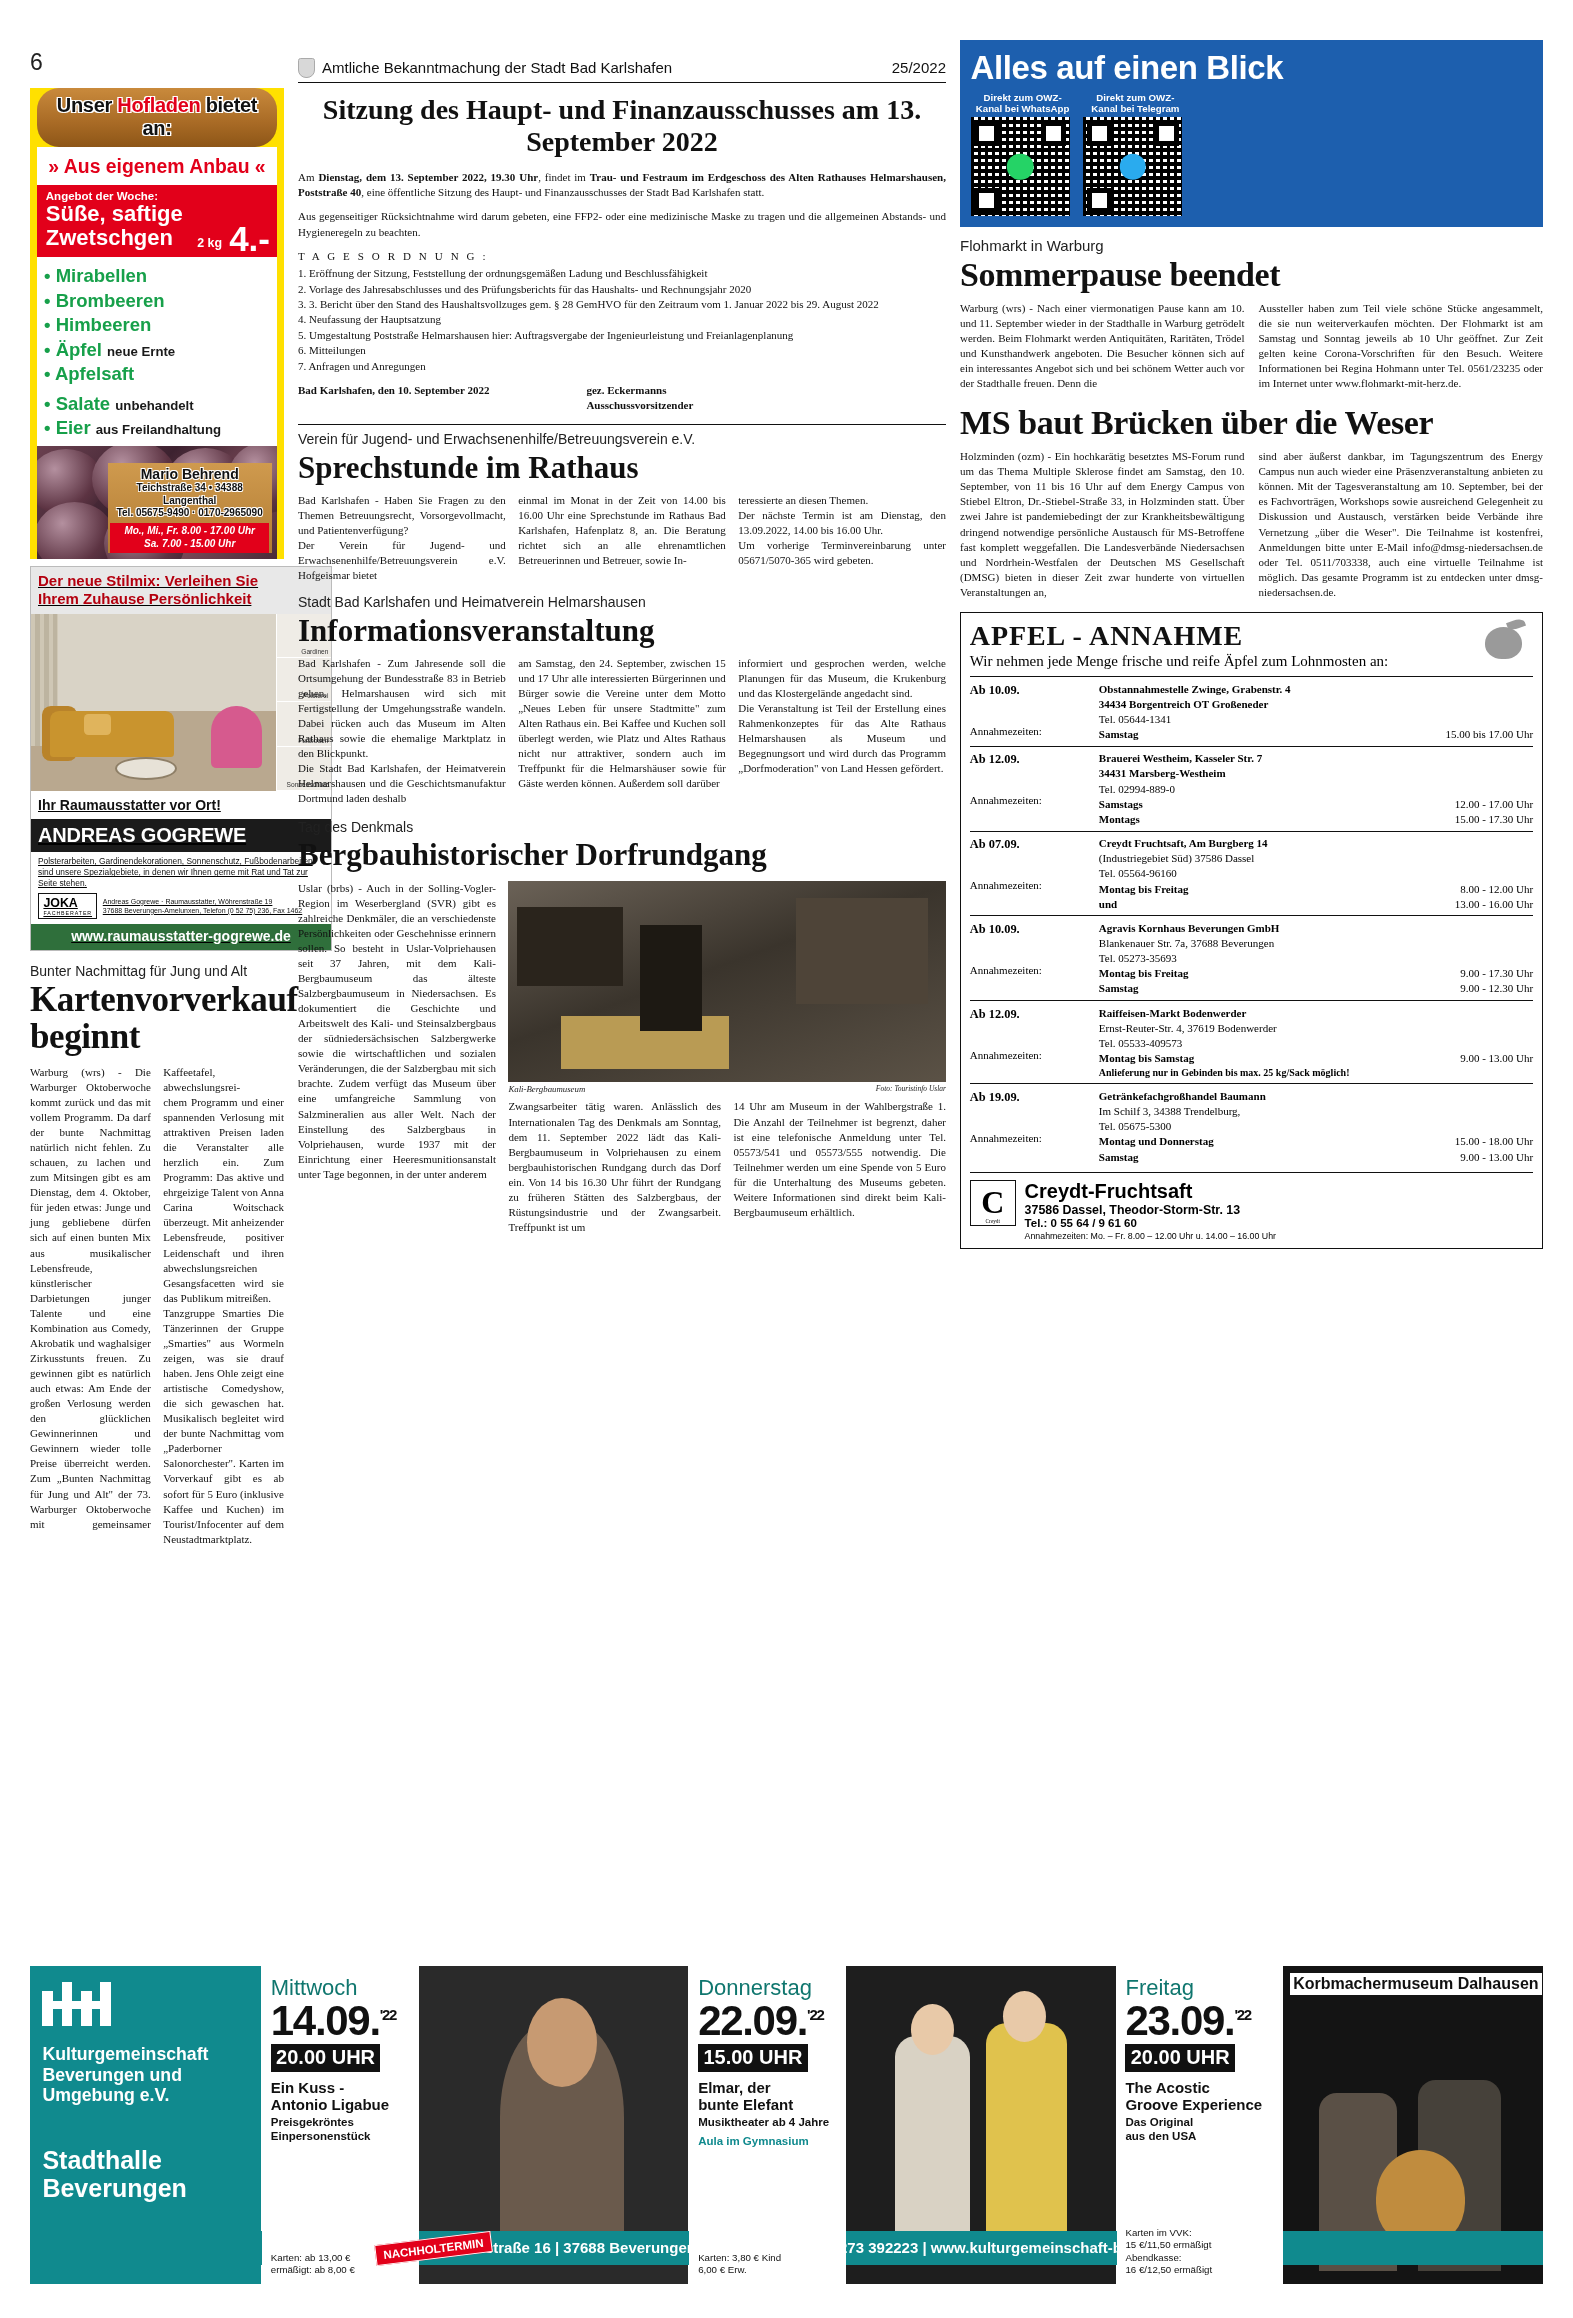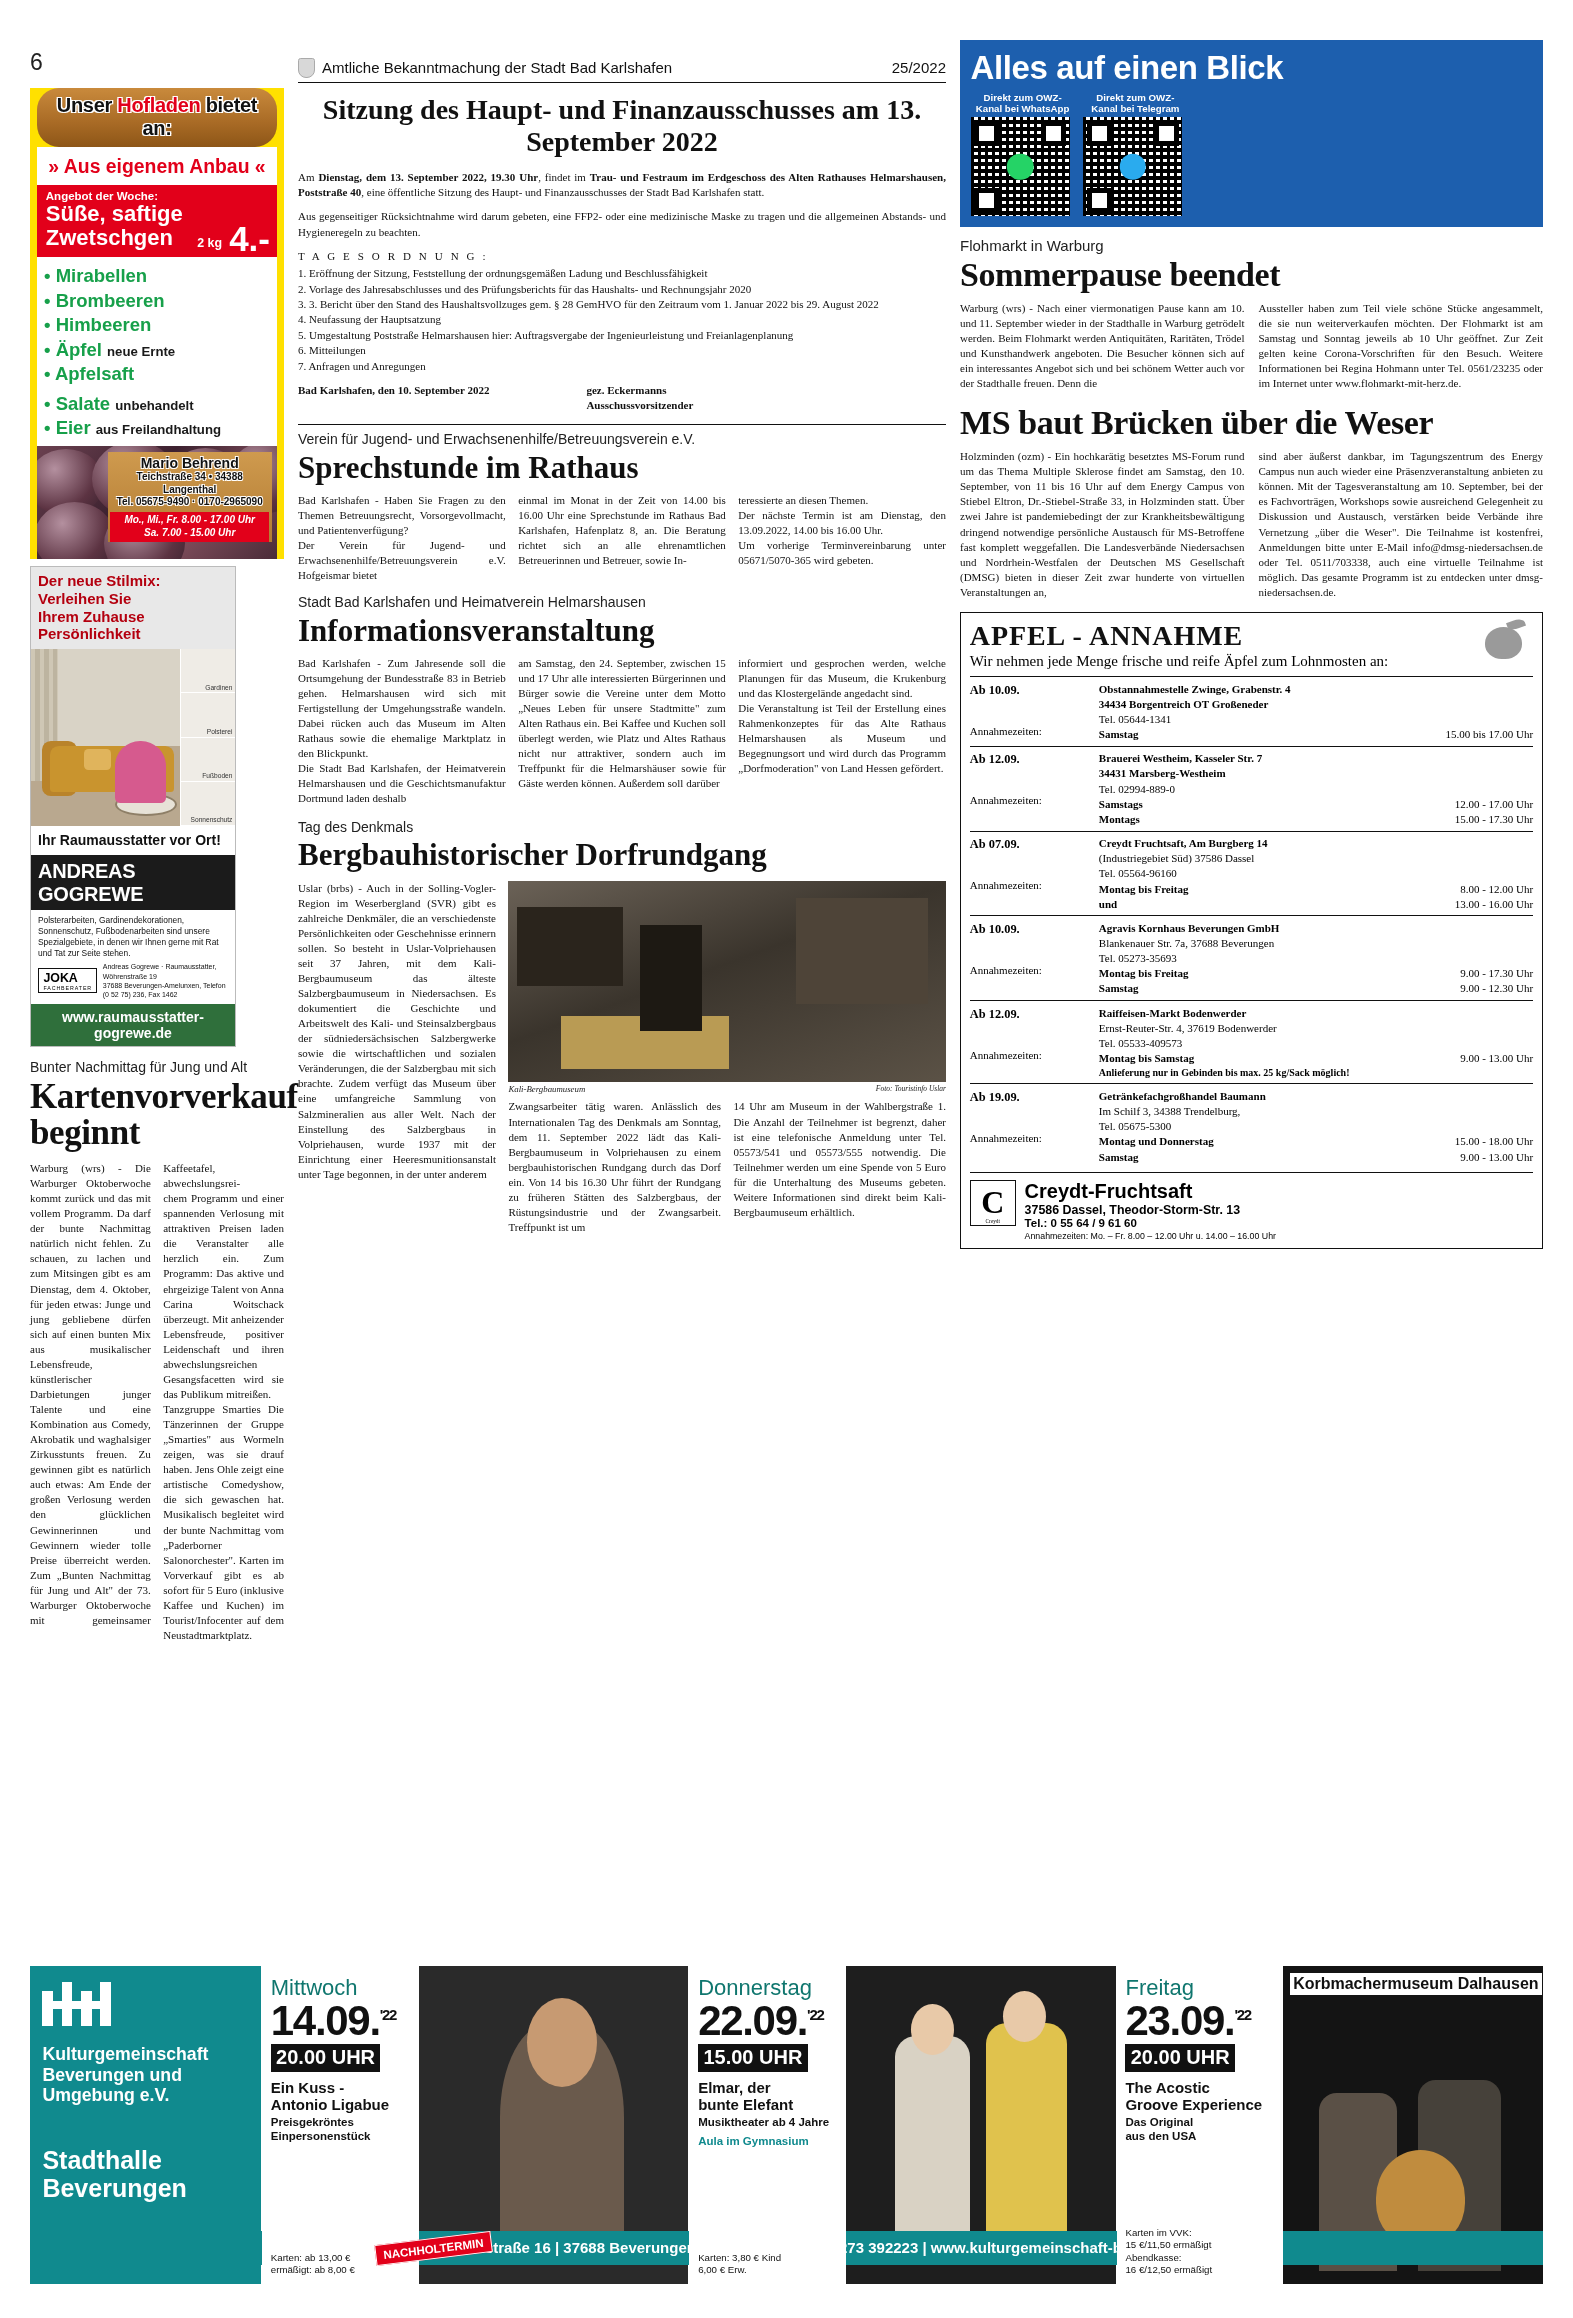--- a/index.html
+++ b/index.html
@@ -32,31 +32,31 @@
   .hof-red .kg { position:absolute; right:55px; bottom:7px; font-family:"Liberation Sans",sans-serif; font-weight:bold; font-size:12.4px;}
   .hof-red .price { position:absolute; right:7px; bottom:-1.8px; font-family:"Liberation Sans",sans-serif; font-weight:bold; font-size:35px;}
   .hof-list { background:#fff; margin:0 7px; padding:7px 5.3px 5.3px 7px; }
   .hof-list li { list-style:none; font-family:"Liberation Sans",sans-serif; font-weight:bold; font-size:18.5px;
                  color:#17a04a; line-height:1.32; }
   .hof-list li::before { content:"• "; color:#17a04a; }
   .hof-list li .sm { color:#1a1a1a; font-size:13.2px; }
   .hof-img { margin:0 7px 7px; height:113px; background:linear-gradient(135deg,#6b4150,#3d2230 40%,#7a4a58 70%,#4a2b38);
              position:relative; overflow:hidden; }
   .plum { position:absolute; border-radius:50%; background:radial-gradient(circle at 35% 30%,#b4909f,#5c3342 60%,#36202c); }
-  .hof-card { position:absolute; right:5.3px; bottom:17px; width:164px;
+  .hof-card { position:absolute; right:5.3px; bottom:6px; width:164px;
               background:linear-gradient(180deg,#cf9a4e,#b27c33); text-align:center; padding:3.5px 2.6px 0; }
   .hof-card .n { font-family:"Liberation Sans",sans-serif; font-weight:bold; font-size:14px; color:#111;
                  text-shadow:-0.9px -0.9px 0 #fff,0.9px -0.9px 0 #fff,-0.9px 0.9px 0 #fff,0.9px 0.9px 0 #fff; }
   .hof-card .a { font-family:"Liberation Sans",sans-serif; font-weight:bold; font-size:10px; color:#111;
                  text-shadow:-0.9px -0.9px 0 #fff,0.9px -0.9px 0 #fff,-0.9px 0.9px 0 #fff,0.9px 0.9px 0 #fff; line-height:1.25;}
   .hof-hours { background:#e2001a; margin-top:2.6px; padding:1.8px 0 2.6px;font-style:italic; }
   .hof-hours div { font-family:"Liberation Sans",sans-serif; font-weight:bold; font-size:10px; color:#fff; line-height:1.3;}
 
   
-  .gog { margin-top:2px; width:206px; border:0.9px solid #bbb; background:#fff; }
+  .gog { margin-top:2px; width:302px; border:0.9px solid #bbb; background:#fff;text-decoration:underline; }
   .gog-head { background:#e8e8e8; padding:5.3px 7px 6.2px; }
   .gog-head .l1, .gog-head .l2 { font-family:"Liberation Sans",sans-serif; font-weight:bold; font-size:15px; color:#b4000f; line-height:1.18; }
   .gog-img { height:177px; position:relative; background:#e6e2da; overflow:hidden; }
   .room { position:absolute; inset:0; background:linear-gradient(180deg,#d9d3c6 0 55%,#b9a88f 55% 100%); }
   .sofa { position:absolute; left:19.4px; bottom:34px; width:124px; height:46px; background:#c9942e; border-radius:8.8px 8.8px 3.5px 3.5px; }
   .sofa2 { position:absolute; left:10.6px; bottom:30px; width:35px; height:55px; background:#b9832a; border-radius:8.8px; }
   .pillow{ position:absolute; left:53px; bottom:56px; width:26.5px; height:21px; background:#e0b45c; border-radius:4.4px;}
   .curtain{ position:absolute; left:0; top:0; width:26.5px; height:132px; background:repeating-linear-gradient(90deg,#cfc7b5,#cfc7b5 4.4px,#bdb4a0 4.4px,#bdb4a0 8.8px); }
   .table { position:absolute; left:84px; bottom:10.6px; width:62px; height:23px; border:2.6px solid #8e7f67; border-radius:50%; background:#e7e2d7;}
   .pink-chair{ position:absolute; right:69px; bottom:23px; width:51px; height:62px; background:#d65a8e; border-radius:25px 25px 5.3px 5.3px;}

